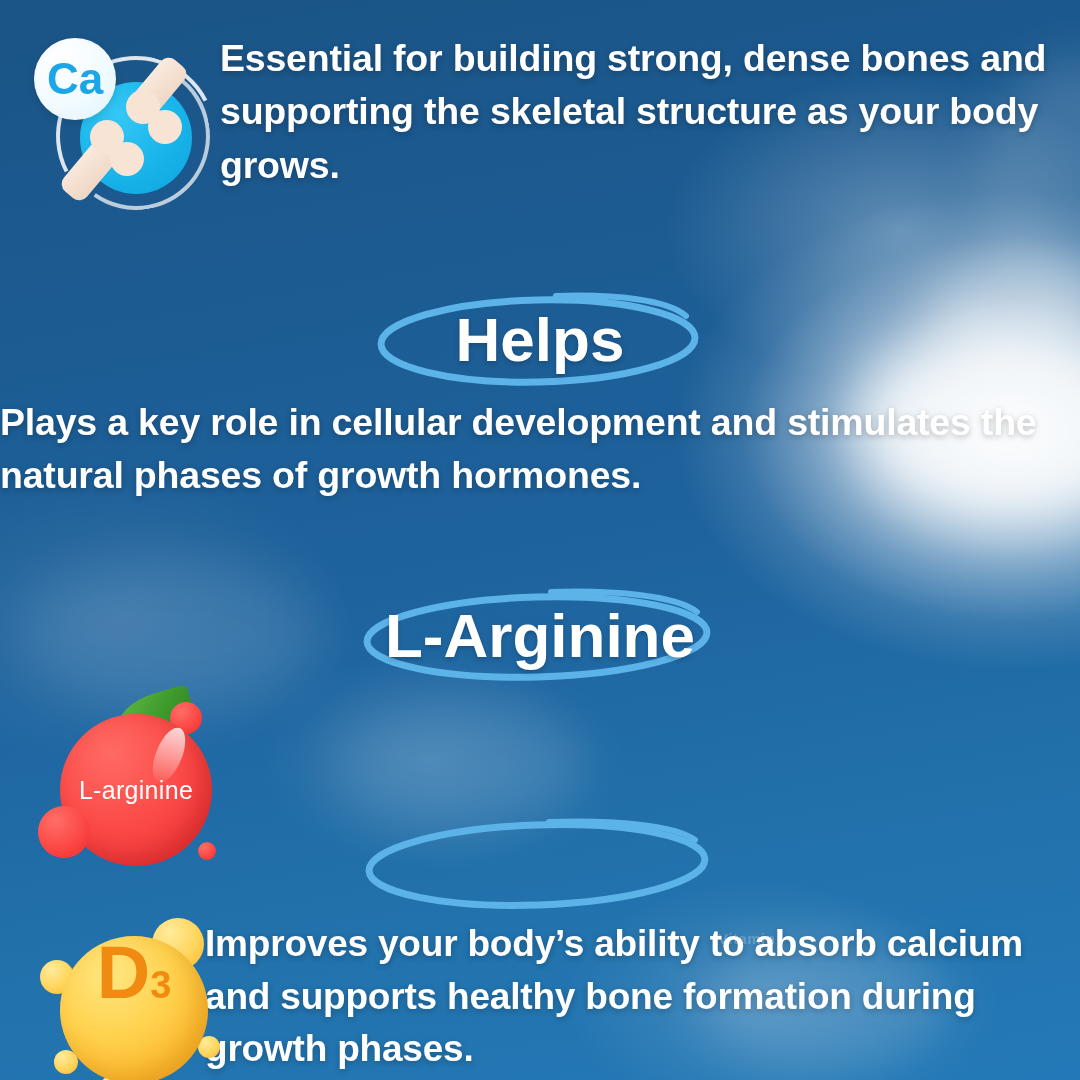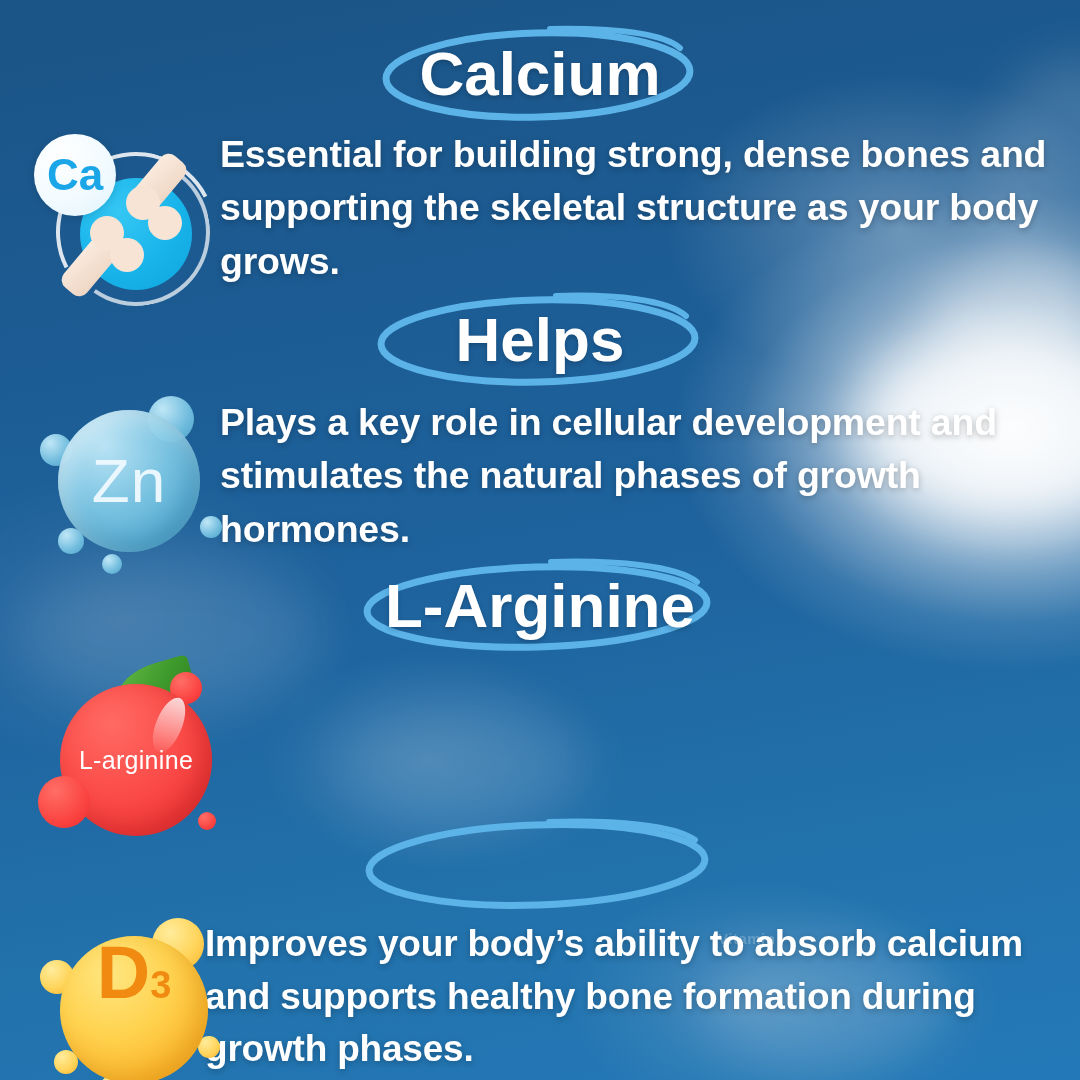--- a/index.html
+++ b/index.html
@@ -181,27 +181,20 @@
 <div id="stage">
 
   <div class="wisp" style="left:860px; top:330px; width:300px; height:190px; background:rgba(255,255,255,0.80);"></div>
   <div class="wisp" style="left:930px; top:250px; width:180px; height:120px; background:rgba(255,255,255,0.35);"></div>
   <div class="wisp" style="left:700px; top:940px; width:260px; height:130px; background:rgba(255,255,255,0.13);"></div>
   <div class="wisp" style="left:20px;  top:560px; width:300px; height:150px; background:rgba(255,255,255,0.09);"></div>
   <div class="wisp" style="left:330px; top:700px; width:260px; height:130px; background:rgba(255,255,255,0.10);"></div>
   <div class="wisp" style="left:980px; top:60px;  width:200px; height:260px; background:rgba(255,255,255,0.16);"></div>
 
   <div class="section" style="top:26px;">
-    <div class="title-wrap">
-      <svg width="320" height="96" viewBox="0 0 320 96" aria-hidden="true">
-        <ellipse cx="158" cy="49" rx="152" ry="42" fill="none" stroke="#5bb3e8" stroke-width="7" transform="rotate(-1.5 158 49)"></ellipse>
-        <path d="M 300 22 C 282 7 232 2 170 3" fill="none" stroke="#5bb3e8" stroke-width="6" stroke-linecap="round"></path>
-      </svg>
-      <div class="title-text">Calcium</div>
-    </div>
     <div class="row" style="position:relative; margin-top:6px;">
       <div class="icon-col">
         <div class="ca-icon">
           <div class="ca-arc"></div>
           <div class="ca-arc2"></div>
           <div class="ca-disc"></div>
           <div class="bone bone-shaft-a"></div>
           <div class="knob k1"></div>
           <div class="knob k2"></div>
           <div class="bone bone-shaft-b"></div>
@@ -218,37 +211,25 @@
 
   <div class="section" style="top:292px;">
     <div class="title-wrap">
       <svg width="320" height="96" viewBox="0 0 320 96" aria-hidden="true">
         <ellipse cx="158" cy="49" rx="157" ry="41" fill="none" stroke="#5bb3e8" stroke-width="7" transform="rotate(-1.2 158 49)"></ellipse>
         <path d="M 306 24 C 288 8 236 2 176 4" fill="none" stroke="#5bb3e8" stroke-width="6" stroke-linecap="round"></path>
       </svg>
       <div class="title-text">Helps</div>
     </div>
     <div class="row" style="position:relative; margin-top:8px;">
-      <div class="icon-col">
-        <div class="zn-icon">
-          <div class="bub zb1"></div>
-          <div class="bub zb2"></div>
-          <div class="bub zb3"></div>
-          <div class="bub zb4"></div>
-          <div class="bub zb5"></div>
-          <div class="zn-main">
-            <span>Zn</span>
-          </div>
-        </div>
-      </div>
       <div class="desc">Plays a key role in cellular development and stimulates the natural phases of growth hormones.</div>
     </div>
   </div>
 
-  <div class="section" style="top:558px;">
+  <div class="section" style="top:588px;">
     <div class="title-wrap">
       <svg width="350" height="96" viewBox="0 0 350 96" aria-hidden="true">
         <ellipse cx="172" cy="49" rx="170" ry="40" fill="none" stroke="#5bb3e8" stroke-width="7" transform="rotate(-1.6 172 49)"></ellipse>
         <path d="M 332 24 C 312 8 252 2 186 4" fill="none" stroke="#5bb3e8" stroke-width="6" stroke-linecap="round"></path>
       </svg>
       <div class="title-text">L-Arginine</div>
     </div>
     <div class="row" style="position:relative; margin-top:10px;">
       <div class="icon-col">
         <div class="la-icon">

